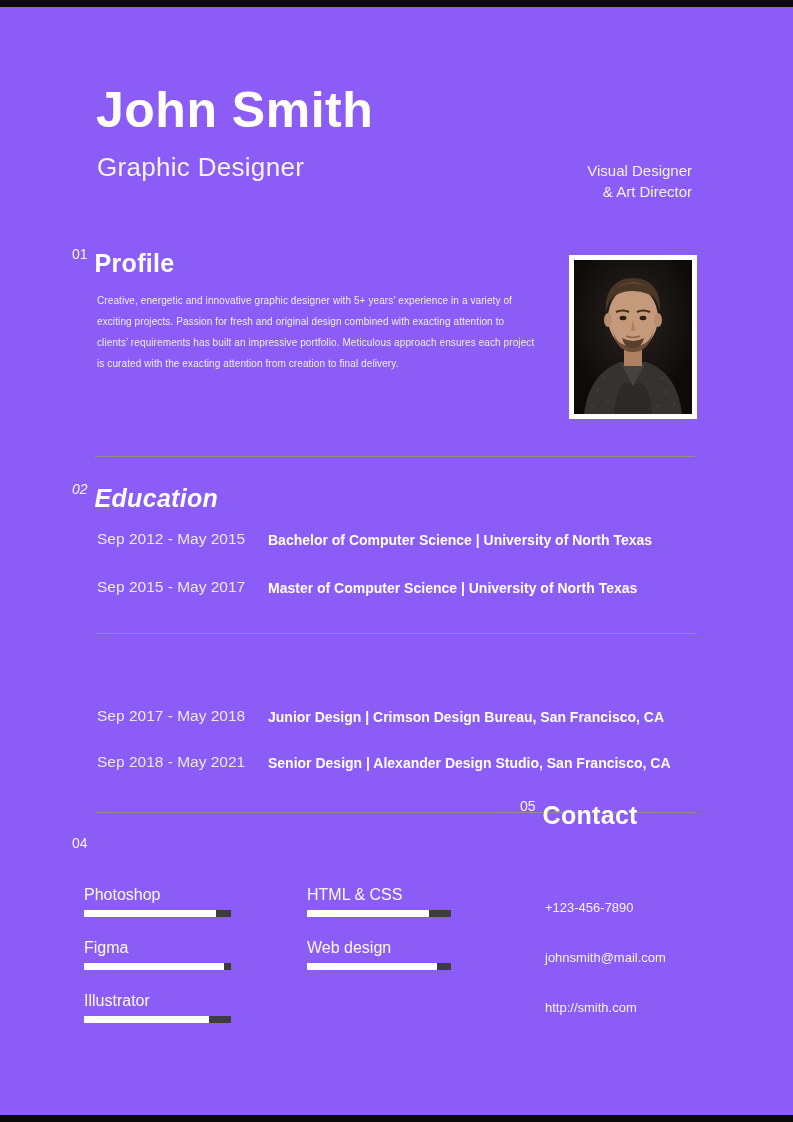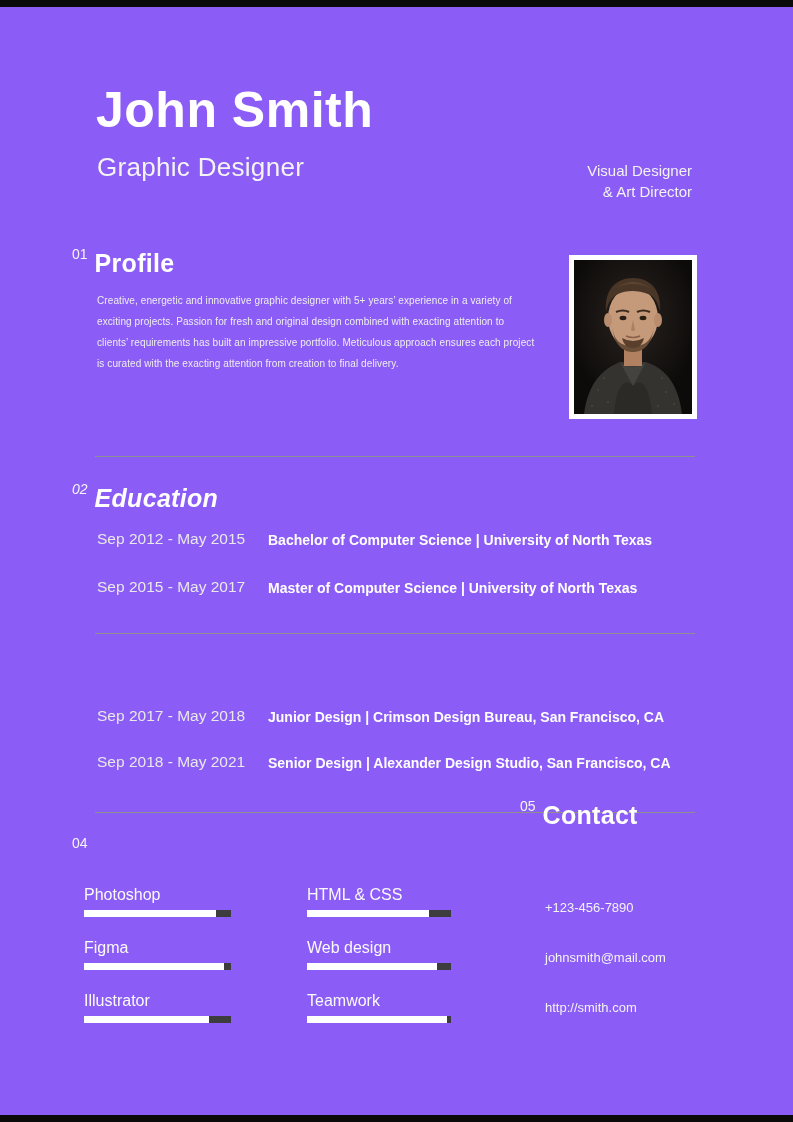--- a/index.html
+++ b/index.html
@@ -202,26 +202,20 @@
       <div class="skill-track">
         <div class="skill-fill" style="width: 85%;"></div>
       </div>
     </div>
     <div class="skill">
       <div class="skill-label">Web design</div>
       <div class="skill-track">
         <div class="skill-fill" style="width: 90%;"></div>
       </div>
     </div>
-    <div class="skill">
-      <div class="skill-label">Teamwork</div>
-      <div class="skill-track">
-        <div class="skill-fill" style="width: 97%;"></div>
-      </div>
-    </div>
   </div>
 
   <div class="sec-head" style="left:520px; top:803px;">
     <span class="sec-num">05</span>
     <span class="sec-title">Contact</span>
   </div>
   <div class="contact-list">
     <div class="contact-item">+123-456-7890</div>
     <div class="contact-item">johnsmith@mail.com</div>
     <div class="contact-item">http://smith.com</div>

